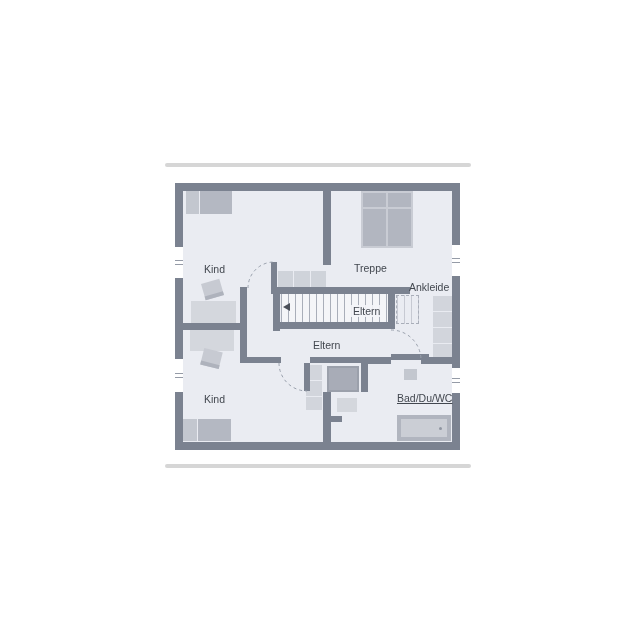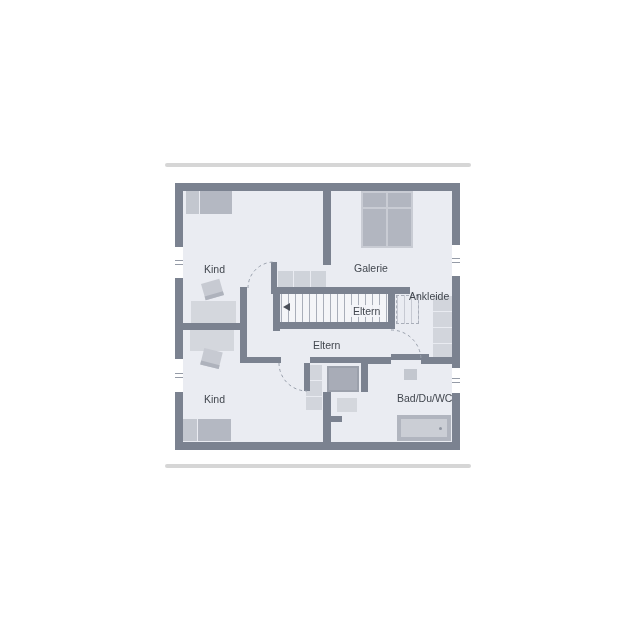--- a/index.html
+++ b/index.html
@@ -128,20 +128,20 @@
       <i></i>
     </div>
   <div class="window" style="left:452px;top:245px;width:8px;height:31px;">
       <i></i>
     </div>
   <div class="window" style="left:452px;top:368px;width:8px;height:25px;">
       <i></i>
     </div>
 
   <div class="label" style="left:204px;top:263px;">Kind</div>
-  <div class="label" style="left:354px;top:262px;">Galerie</div>
-  <div class="label" style="left:409px;top:290px;">Ankleide</div>
+  <div class="label" style="left:354px;top:262px;">Treppe</div>
+  <div class="label" style="left:409px;top:281px;">Ankleide</div>
   <div class="label treppe-lab" style="left:351px;top:305px;">Eltern</div>
   <div class="label" style="left:313px;top:339px;">Eltern</div>
   <div class="label" style="left:204px;top:393px;">Kind</div>
-  <div class="label" style="left:397px;top:392px;">Bad/Du/WC</div>
+  <div class="label" style="left:397px;top:392px;text-decoration:underline;">Bad/Du/WC</div>
 
 </div>
 
 </body></html>

